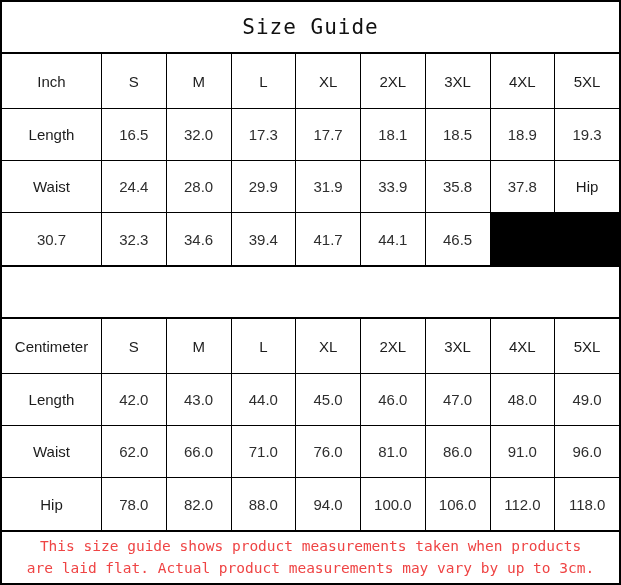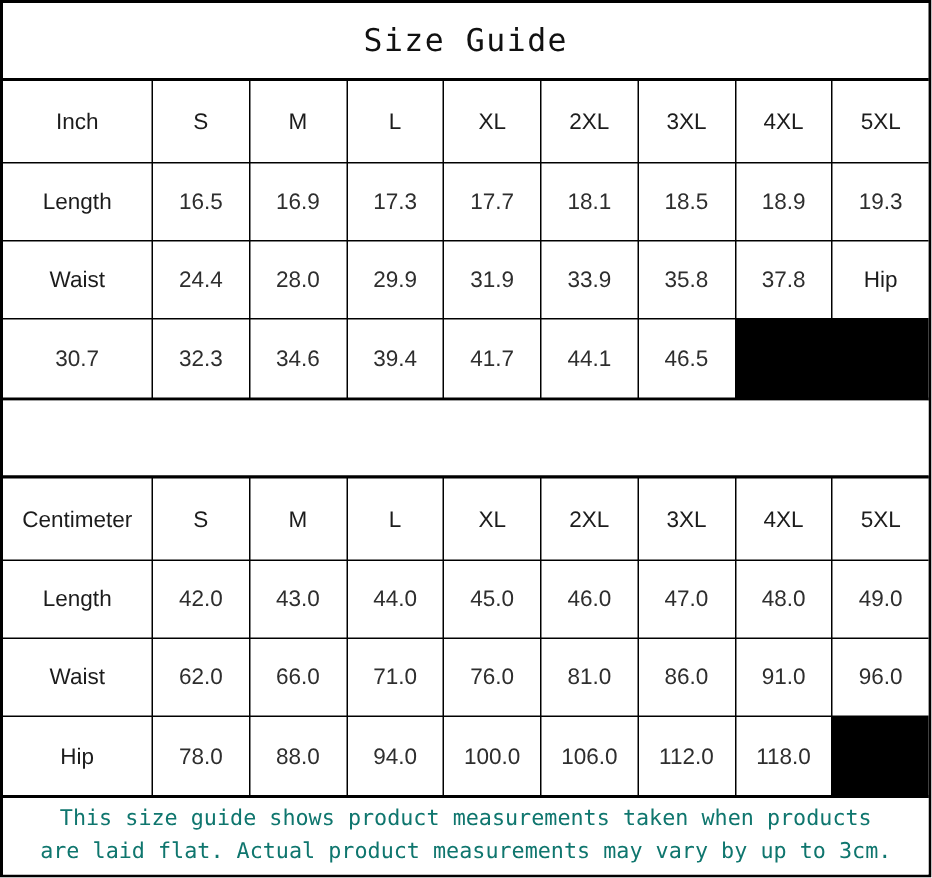--- a/index.html
+++ b/index.html
@@ -26,42 +26,42 @@
   .cell {
     background: #ffffff; display: flex; align-items: center; justify-content: center;
     font-size: 15px; color: #2e2e2e;
   }
   .cell.head { font-weight: normal; color: #1c1c1c; }
   .spacer { flex: 0 0 50px; background: #ffffff; }
   .footer {
     flex: 1 1 auto; background: #ffffff;
     display: flex; flex-direction: column; align-items: center; justify-content: center;
     font-family: "DejaVu Sans Mono", "Liberation Mono", monospace;
-    font-size: 14.5px; line-height: 1.45; color: #0f766e; text-align: center;
+    font-size: 14.5px; line-height: 1.45; color: #ef4444; text-align: center;
     white-space: nowrap;
   }
 </style>
 </head>
 <body>
 
 <div class="frame">
   <div class="title">Size Guide</div>
   <div class="tbl" id="table-0">
       <div class="cell head">Inch</div>
       <div class="cell head">S</div>
       <div class="cell head">M</div>
       <div class="cell head">L</div>
       <div class="cell head">XL</div>
       <div class="cell head">2XL</div>
       <div class="cell head">3XL</div>
       <div class="cell head">4XL</div>
       <div class="cell head">5XL</div>
       <div class="cell head">Length</div>
       <div class="cell">16.5</div>
-      <div class="cell">16.9</div>
+      <div class="cell">32.0</div>
       <div class="cell">17.3</div>
       <div class="cell">17.7</div>
       <div class="cell">18.1</div>
       <div class="cell">18.5</div>
       <div class="cell">18.9</div>
       <div class="cell">19.3</div>
       <div class="cell head">Waist</div>
       <div class="cell">24.4</div>
       <div class="cell">28.0</div>
       <div class="cell">29.9</div>
@@ -102,20 +102,21 @@
       <div class="cell">62.0</div>
       <div class="cell">66.0</div>
       <div class="cell">71.0</div>
       <div class="cell">76.0</div>
       <div class="cell">81.0</div>
       <div class="cell">86.0</div>
       <div class="cell">91.0</div>
       <div class="cell">96.0</div>
       <div class="cell head">Hip</div>
       <div class="cell">78.0</div>
+      <div class="cell">82.0</div>
       <div class="cell">88.0</div>
       <div class="cell">94.0</div>
       <div class="cell">100.0</div>
       <div class="cell">106.0</div>
       <div class="cell">112.0</div>
       <div class="cell">118.0</div>
     </div>
   <div class="footer">
     <div>This size guide shows product measurements taken when products</div>
     <div>are laid flat. Actual product measurements may vary by up to 3cm.</div>

